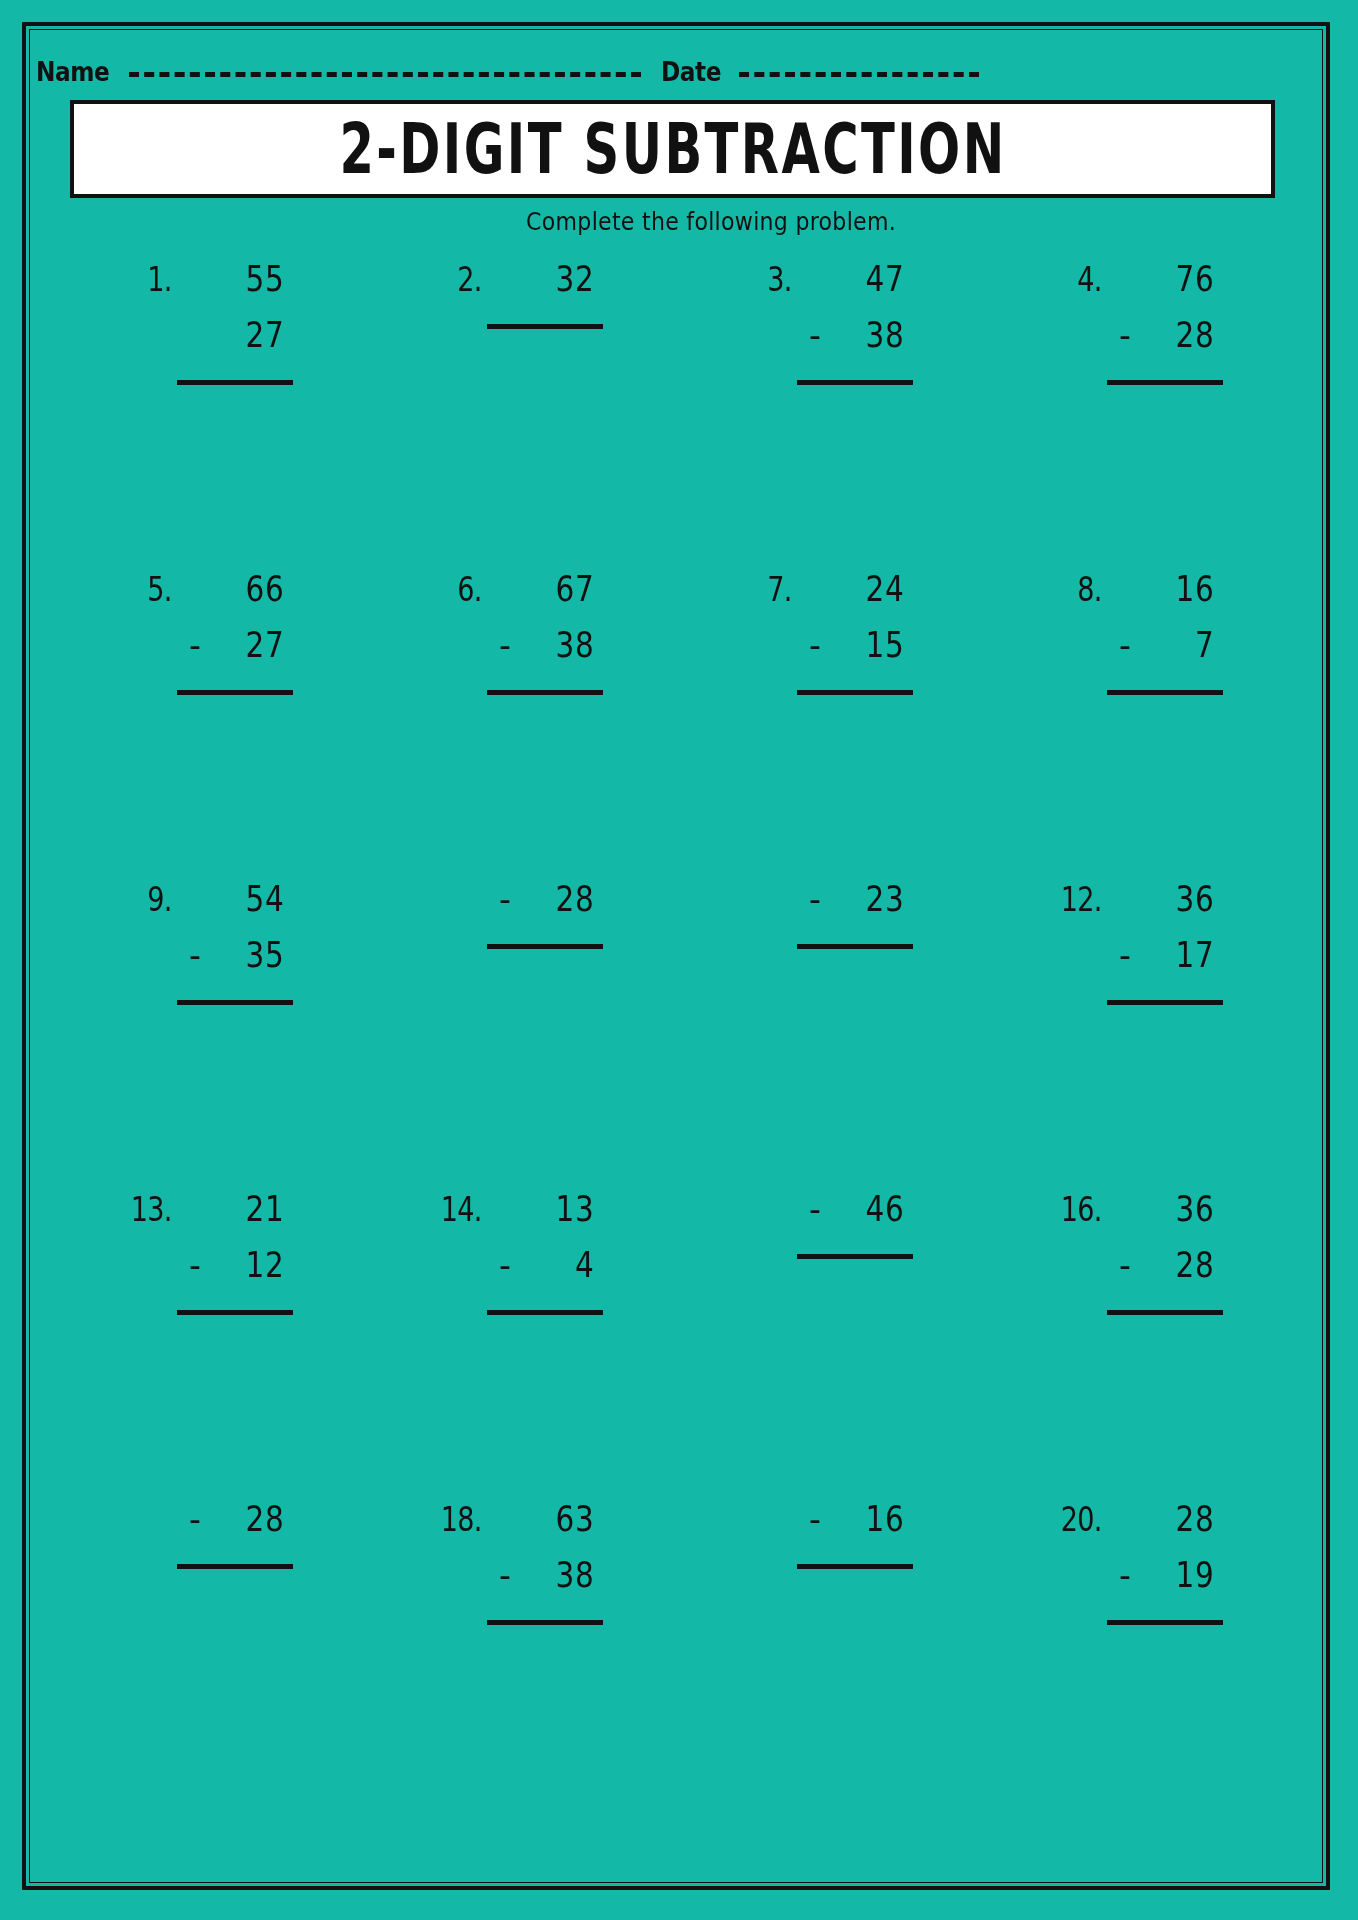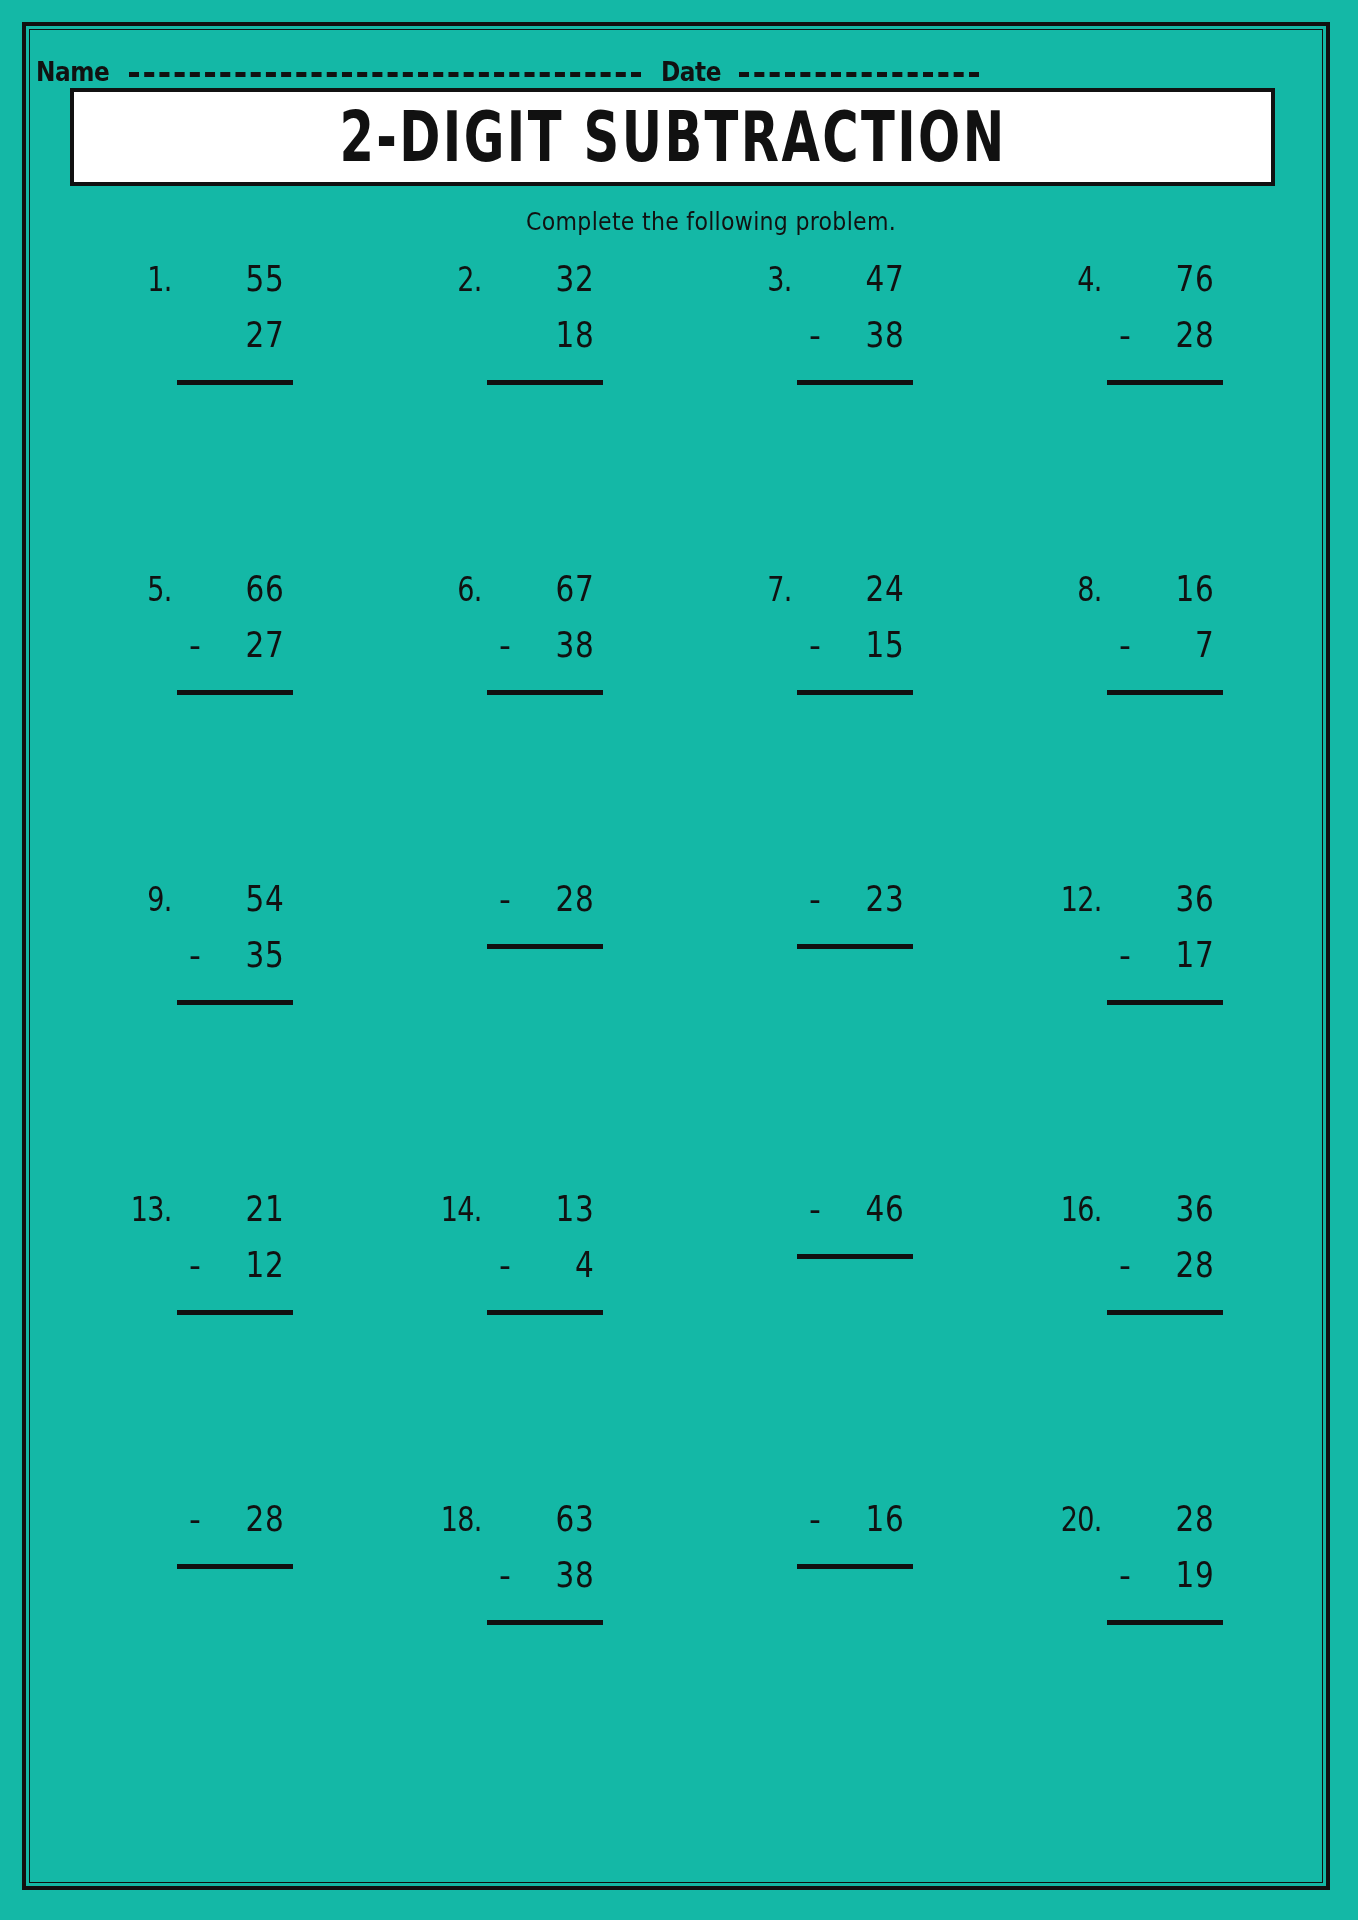--- a/index.html
+++ b/index.html
@@ -75,21 +75,21 @@
     border-top: 5px dashed #111111;
   }
   .nd-rule.name-rule { width: 512px; }
   .nd-rule.date-rule { width: 240px; }
   .nd-gap { width: 20px; flex: 0 0 auto; }
 
   
   .title-box {
     position: absolute;
     left: 70px;
-    top: 88px;
+    top: 100px;
     width: 1205px;
     height: 98px;
     border: 4px solid #111111;
     box-sizing: border-box;
     display: flex;
     align-items: center;
     justify-content: center;
     background: #ffffff;
   }
   .title-text {
@@ -239,25 +239,20 @@
           <div class="answer-rule"></div>
         </div>
       </div>
       <div class="problem">
         <div class="prob-inner">
           <div class="prob-line">
             <span class="prob-index">2.</span>
             <span class="prob-op hidden">-</span>
             <span class="prob-num">32</span>
           </div>
-          <div class="prob-line">
-            <span class="prob-spacer"></span>
-            <span class="prob-op hidden">-</span>
-            <span class="prob-num">18</span>
-          </div>
           <div class="answer-rule"></div>
         </div>
       </div>
       <div class="problem">
         <div class="prob-inner">
           <div class="prob-line">
             <span class="prob-index">3.</span>
             <span class="prob-op hidden">-</span>
             <span class="prob-num">47</span>
           </div>

